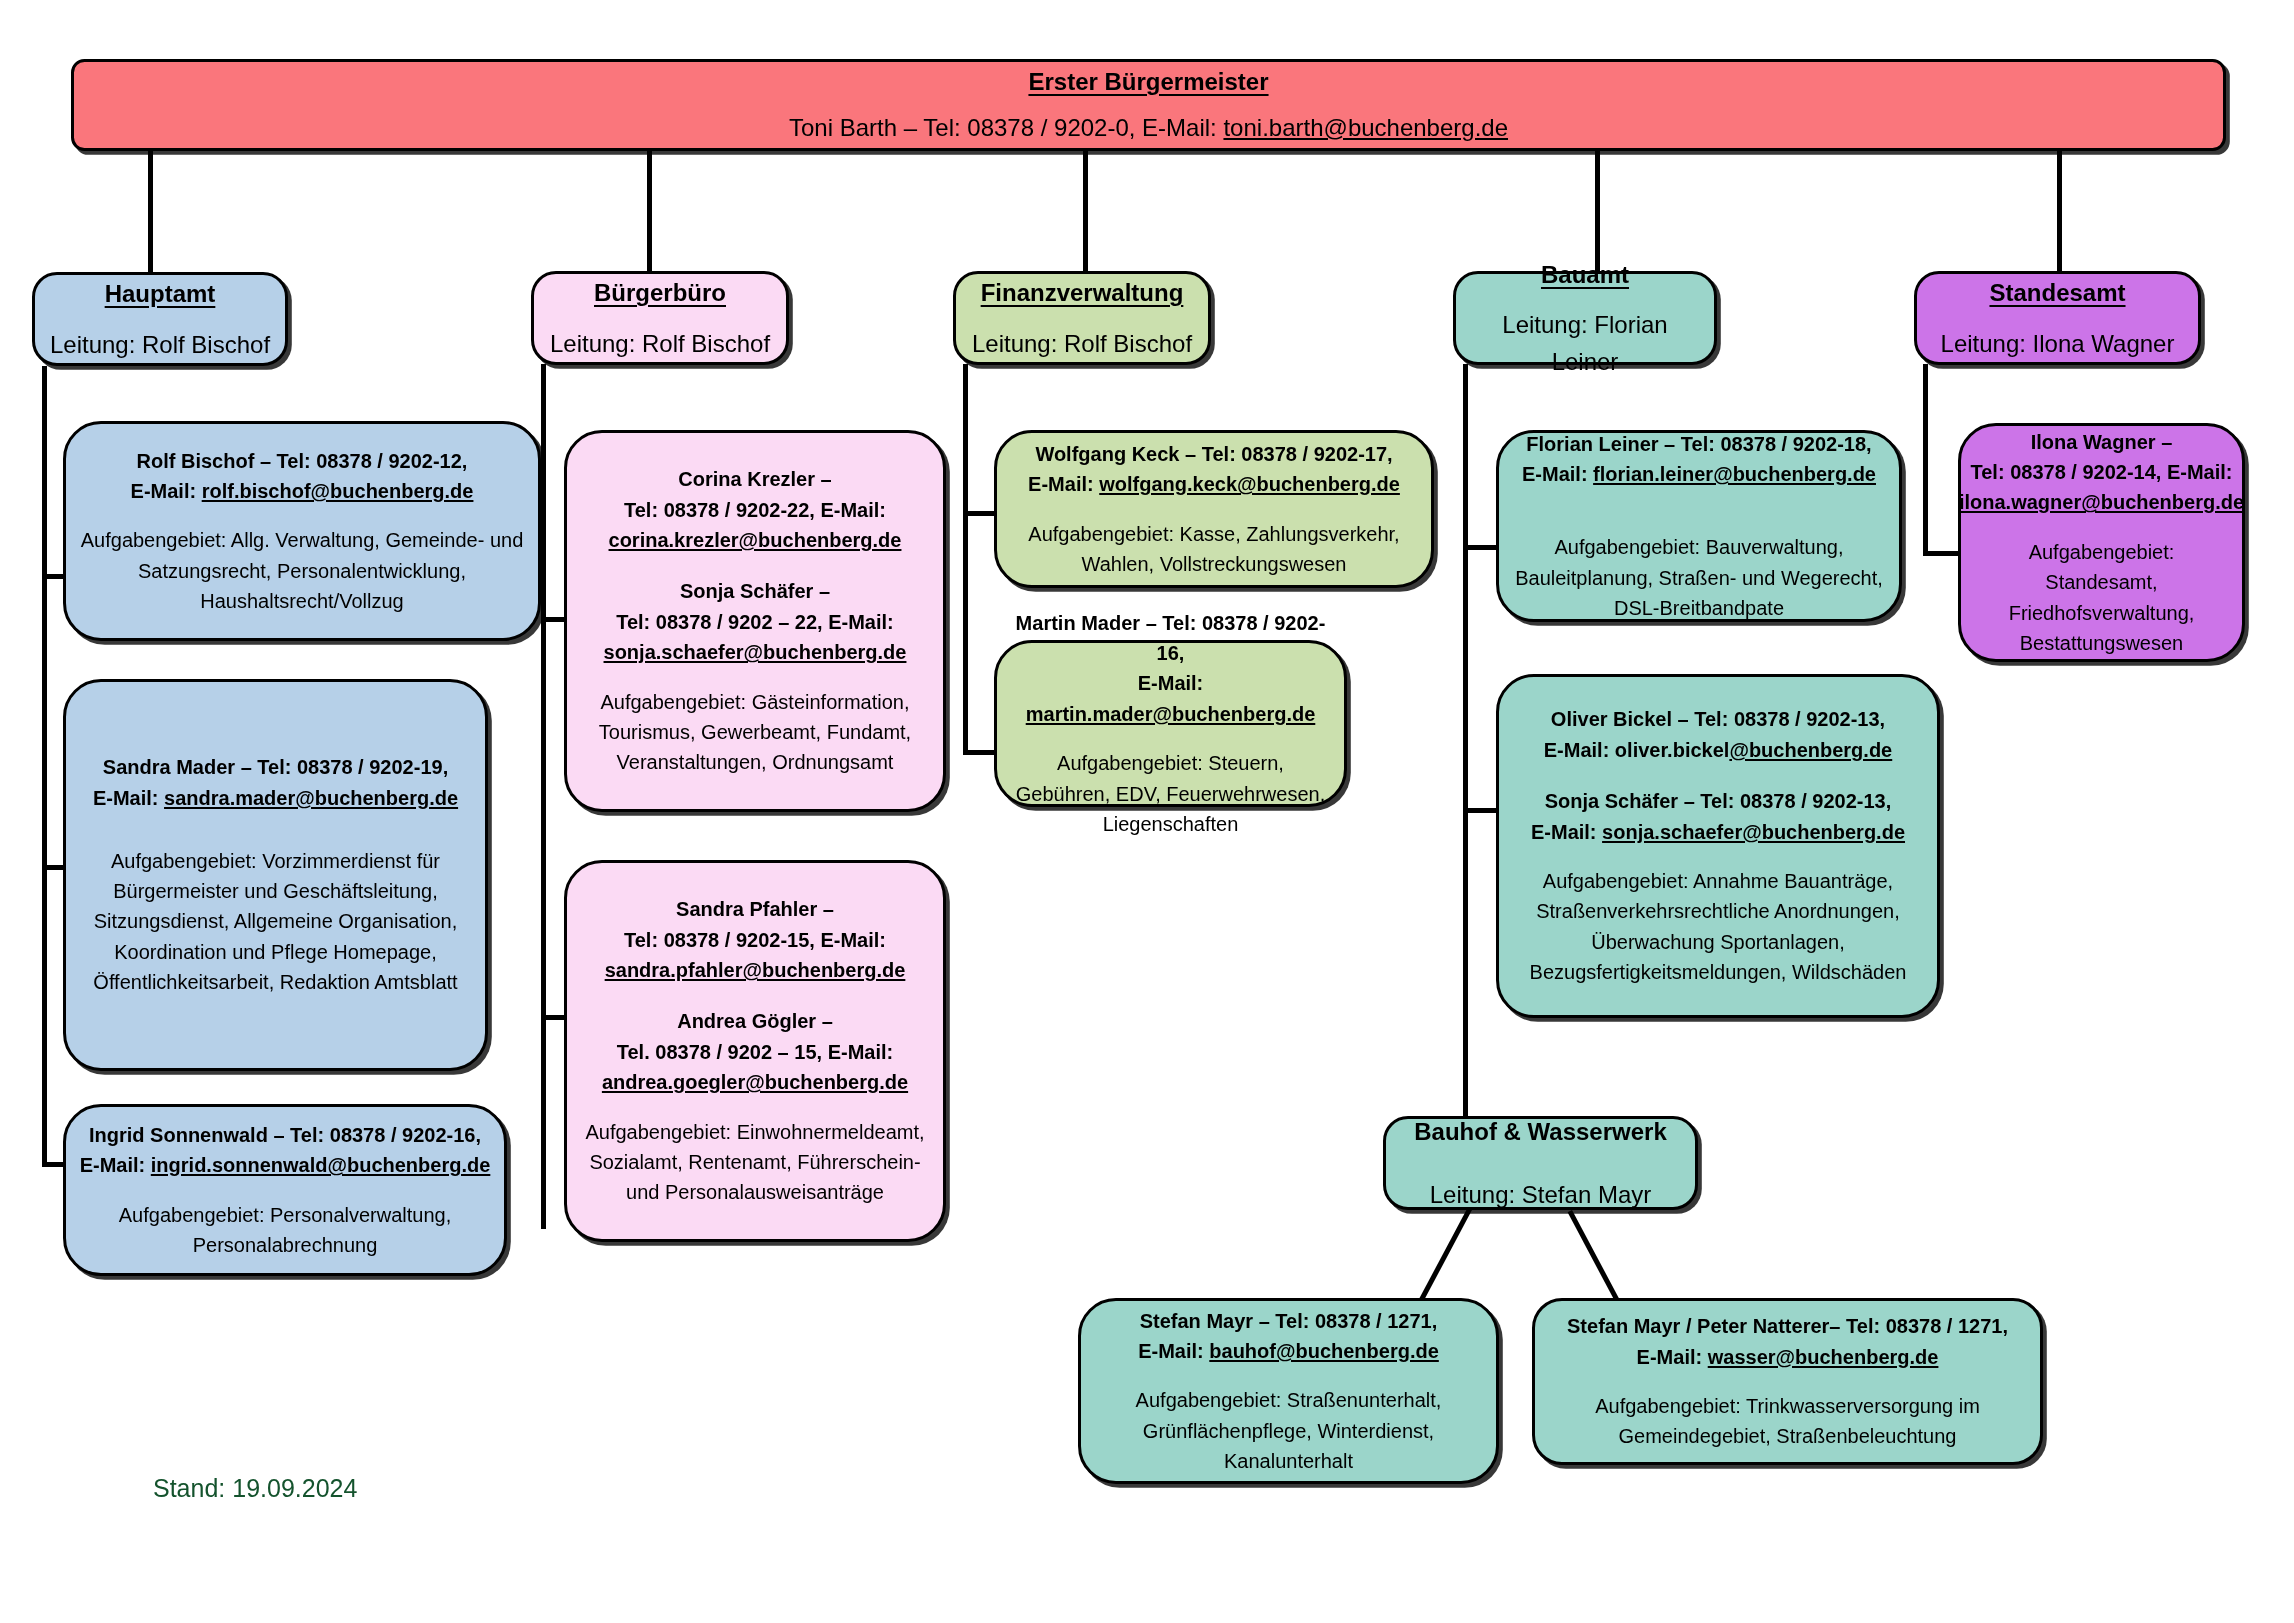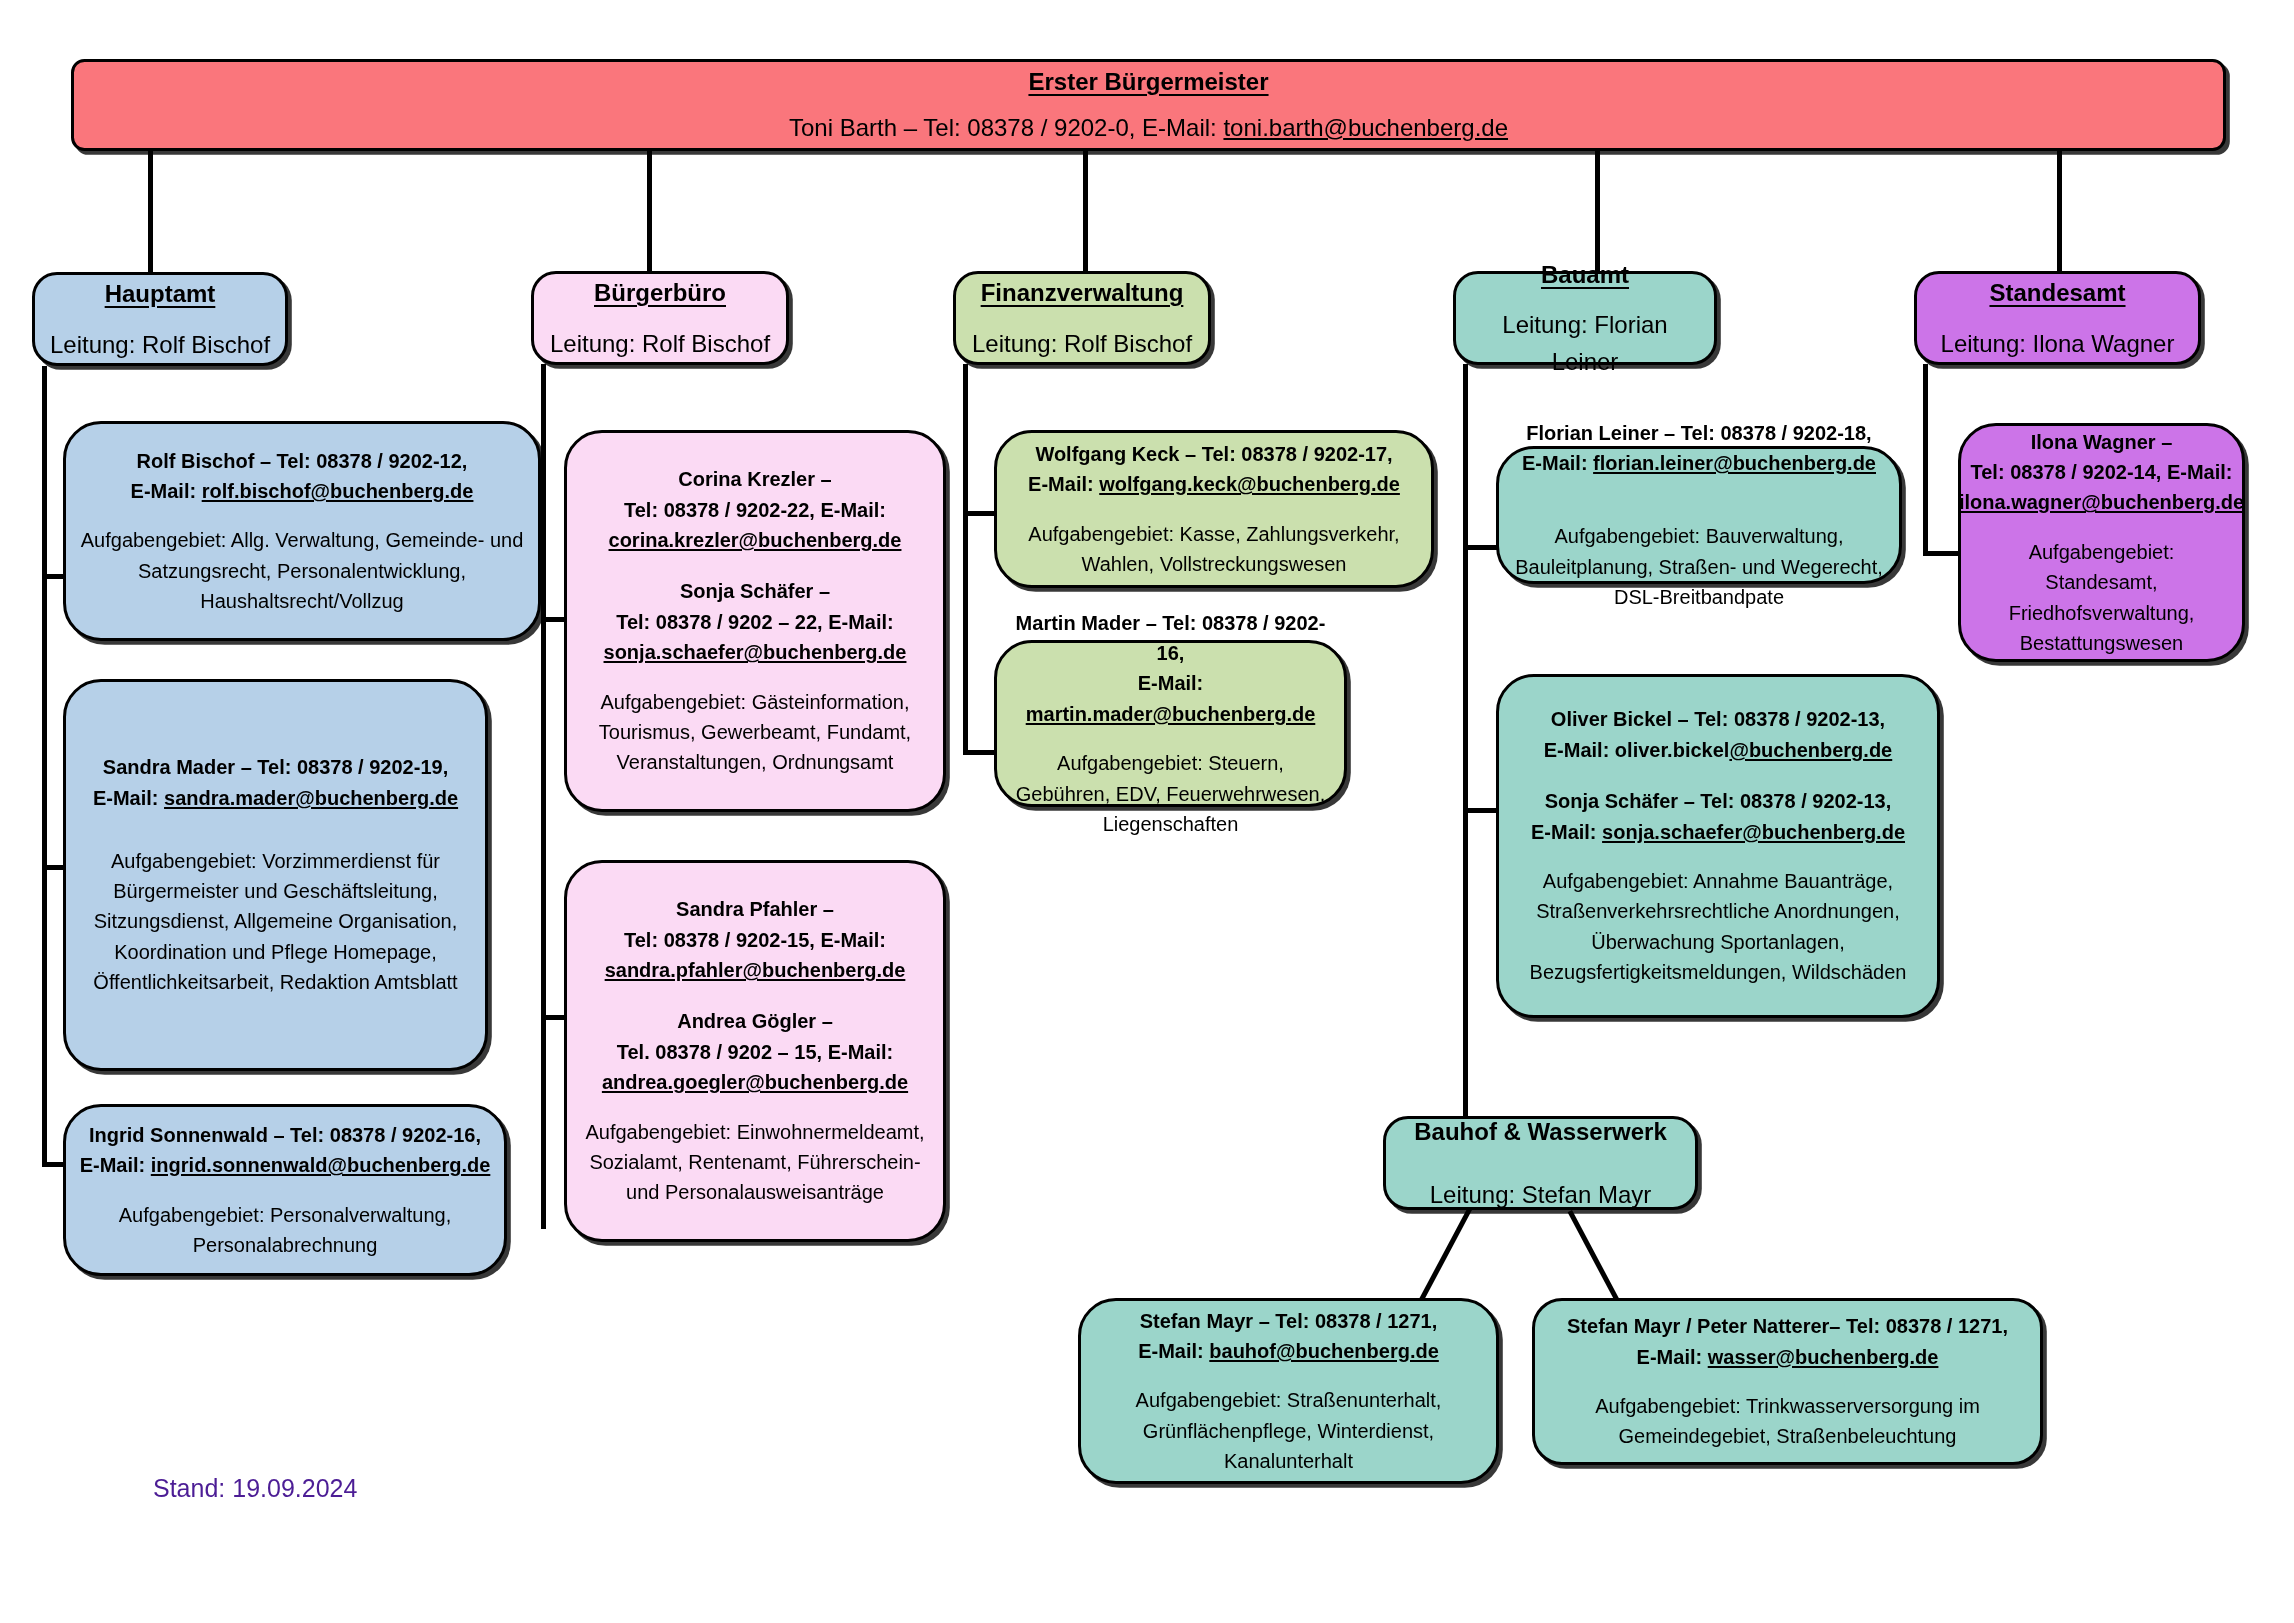--- a/index.html
+++ b/index.html
@@ -74,21 +74,21 @@
   .c-blue   {background:#B6D0E8;}
   .c-pink   {background:#FBDAF4;}
   .c-green  {background:#CBE0AE;}
   .c-teal   {background:#9BD5CA;}
   .c-purple {background:#CC74E8;}
 
   #stand{
     position:absolute;
     left:153px;top:1474px;
     font-size:25px;
-    color:#4c1d95;
+    color:#14532d;
     white-space:nowrap;
   }
 </style>
 </head>
 <body>
 
 <div id="canvas">
 
   <div id="top-bar" class="box">
     <div class="title">Erster Bürgermeister</div>
@@ -195,21 +195,21 @@
   </div>
 
   <div class="box dept c-teal" style="left:1453px;top:271px;width:264px;height:94px;">
     <div class="title">Bauamt</div>
     <div class="sub">Leitung: Florian Leiner</div>
   </div>
   <div class="ln v" style="left:1463px; top:364px; height:754px;"></div>
   <div class="ln h" style="left:1463px; top:545px; width:38px;"></div>
   <div class="ln h" style="left:1463px; top:808px; width:38px;"></div>
 
-  <div class="box person c-teal" style="left:1496px;top:446px;width:406px;height:138px;gap:24px;">
+  <div class="box person c-teal" style="left:1496px;top:430px;width:406px;height:192px;gap:24px;">
     <div class="hdr">
       <div>Florian Leiner – Tel: 08378 / 9202-18,</div>
       <div><span>E-Mail: </span><span class="uline">florian.leiner@buchenberg.de</span></div>
     </div>
     <div class="task">Aufgabengebiet: Bauverwaltung, Bauleitplanung, Straßen- und Wegerecht, DSL-Breitbandpate</div>
   </div>
 
   <div class="box person c-teal" style="left:1496px;top:674px;width:444px;height:344px;">
     <div class="hdr">
       <div>Oliver Bickel – Tel: 08378 / 9202-13,</div>

